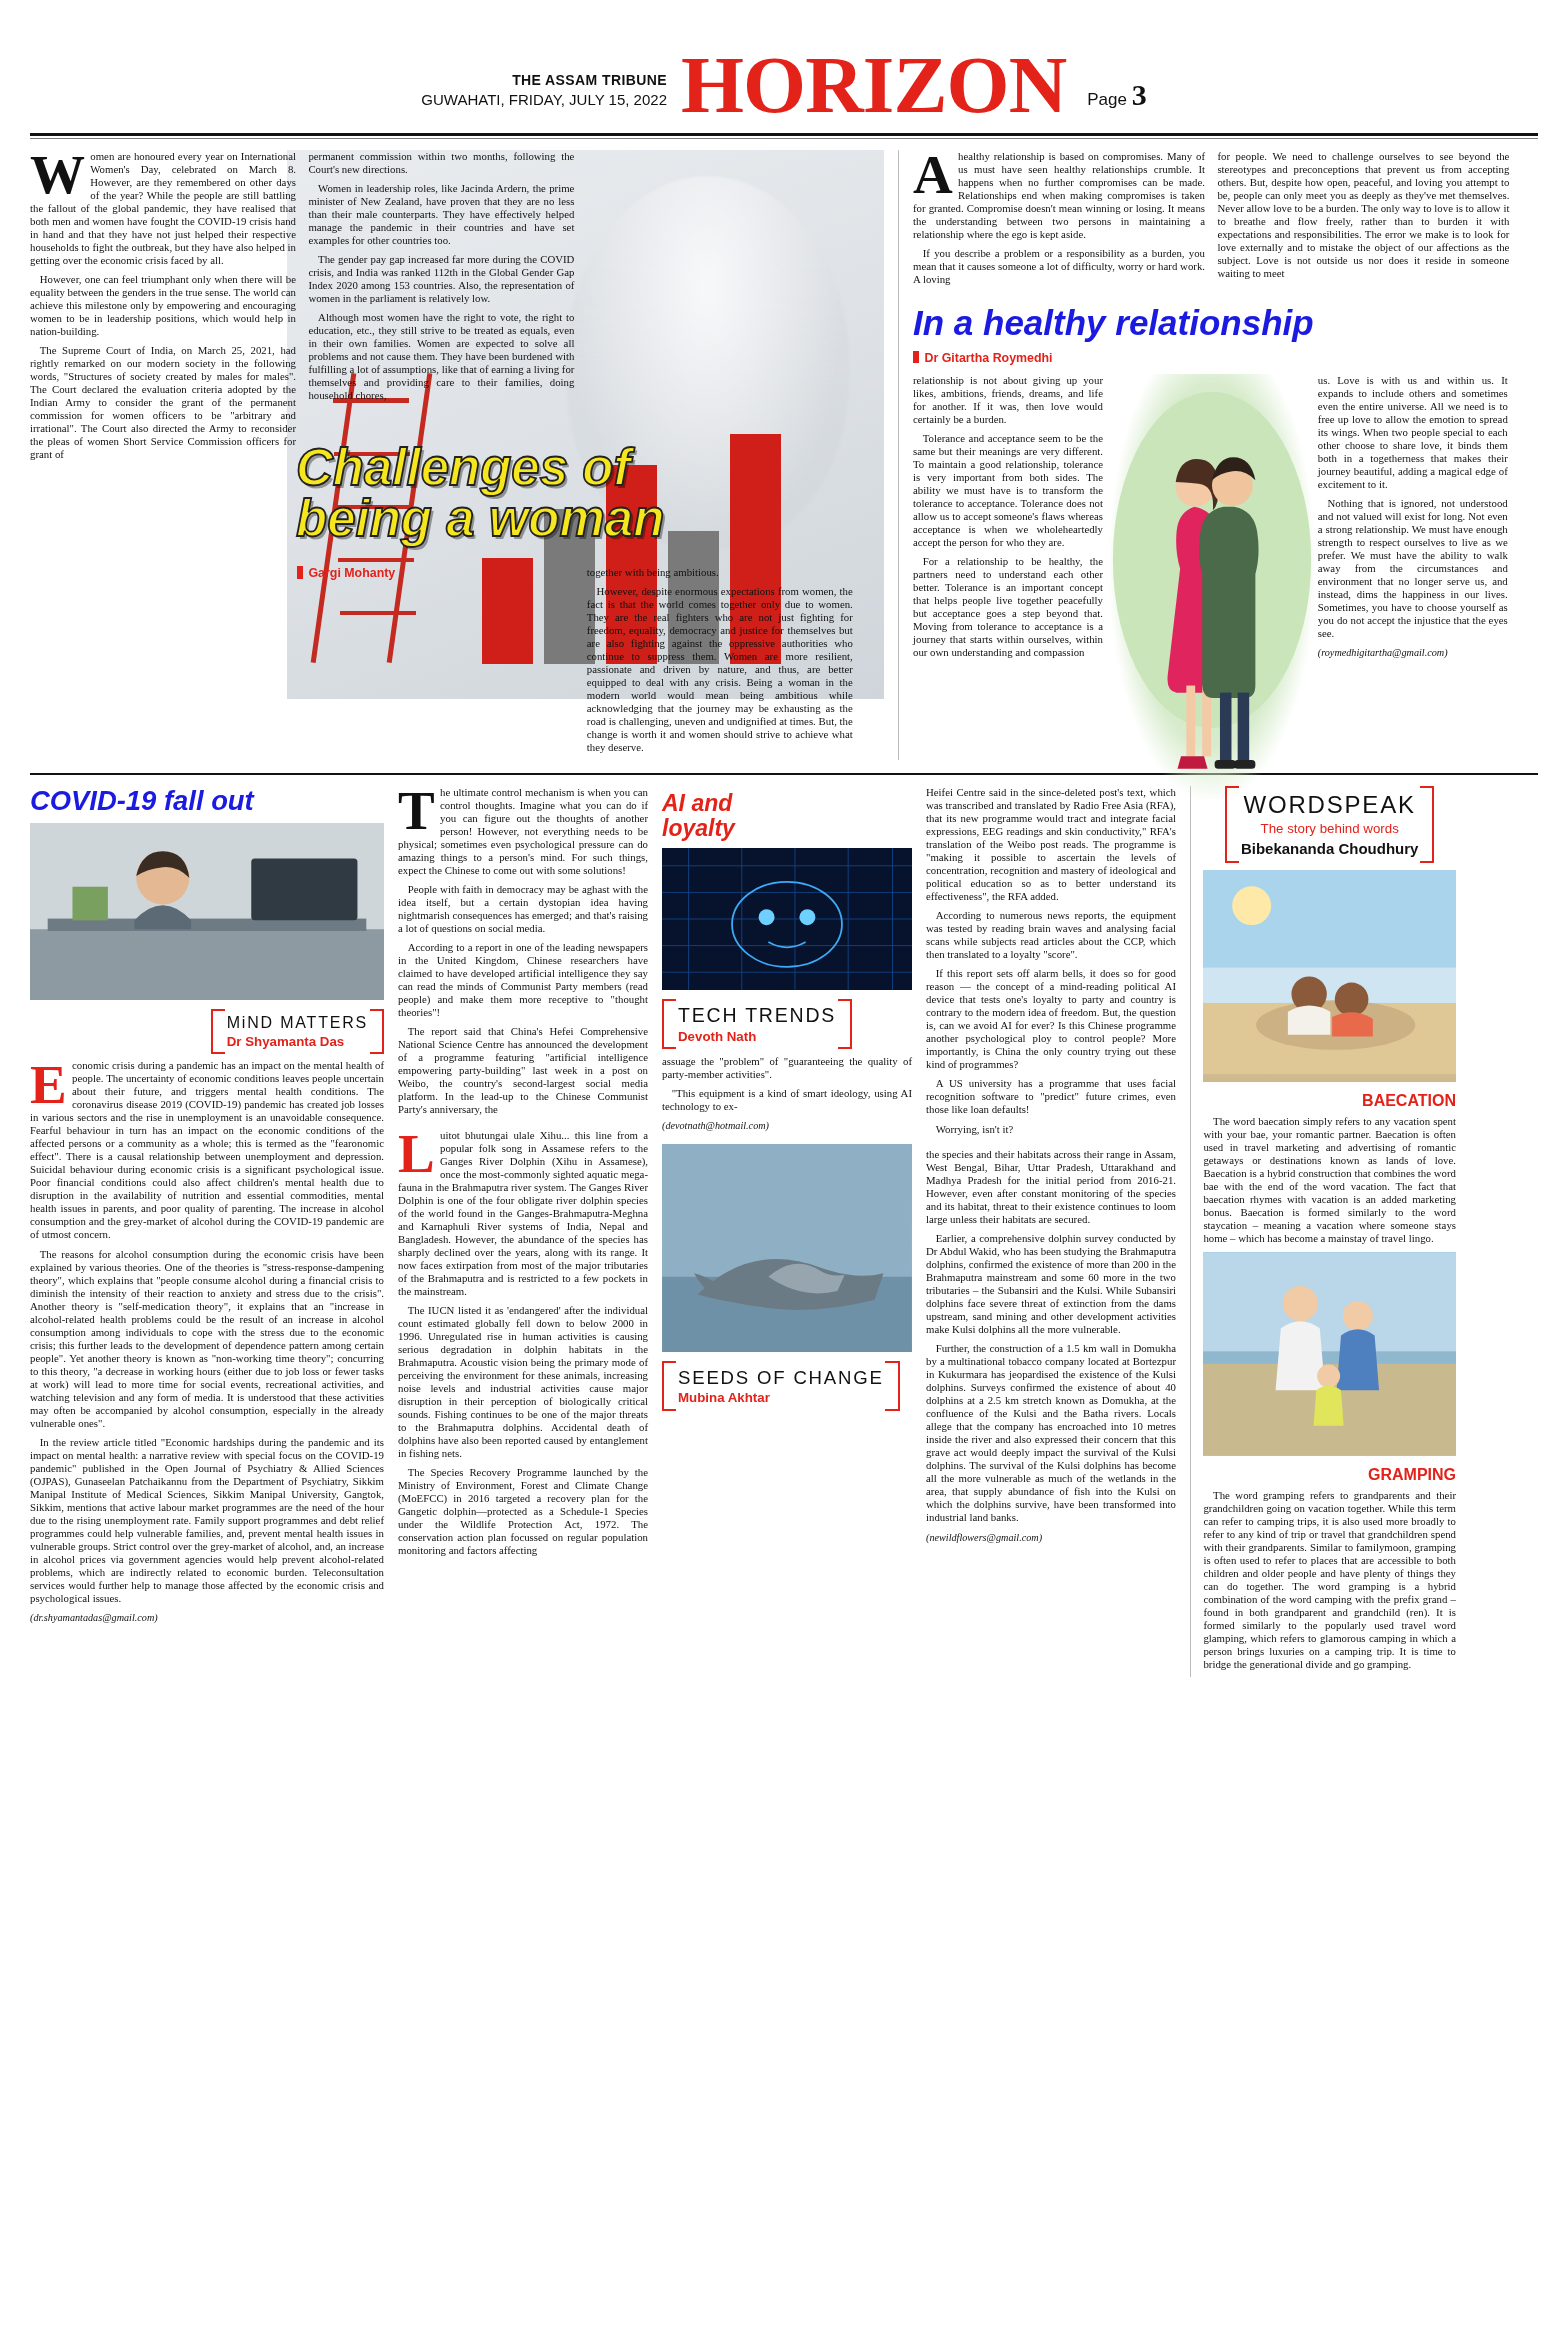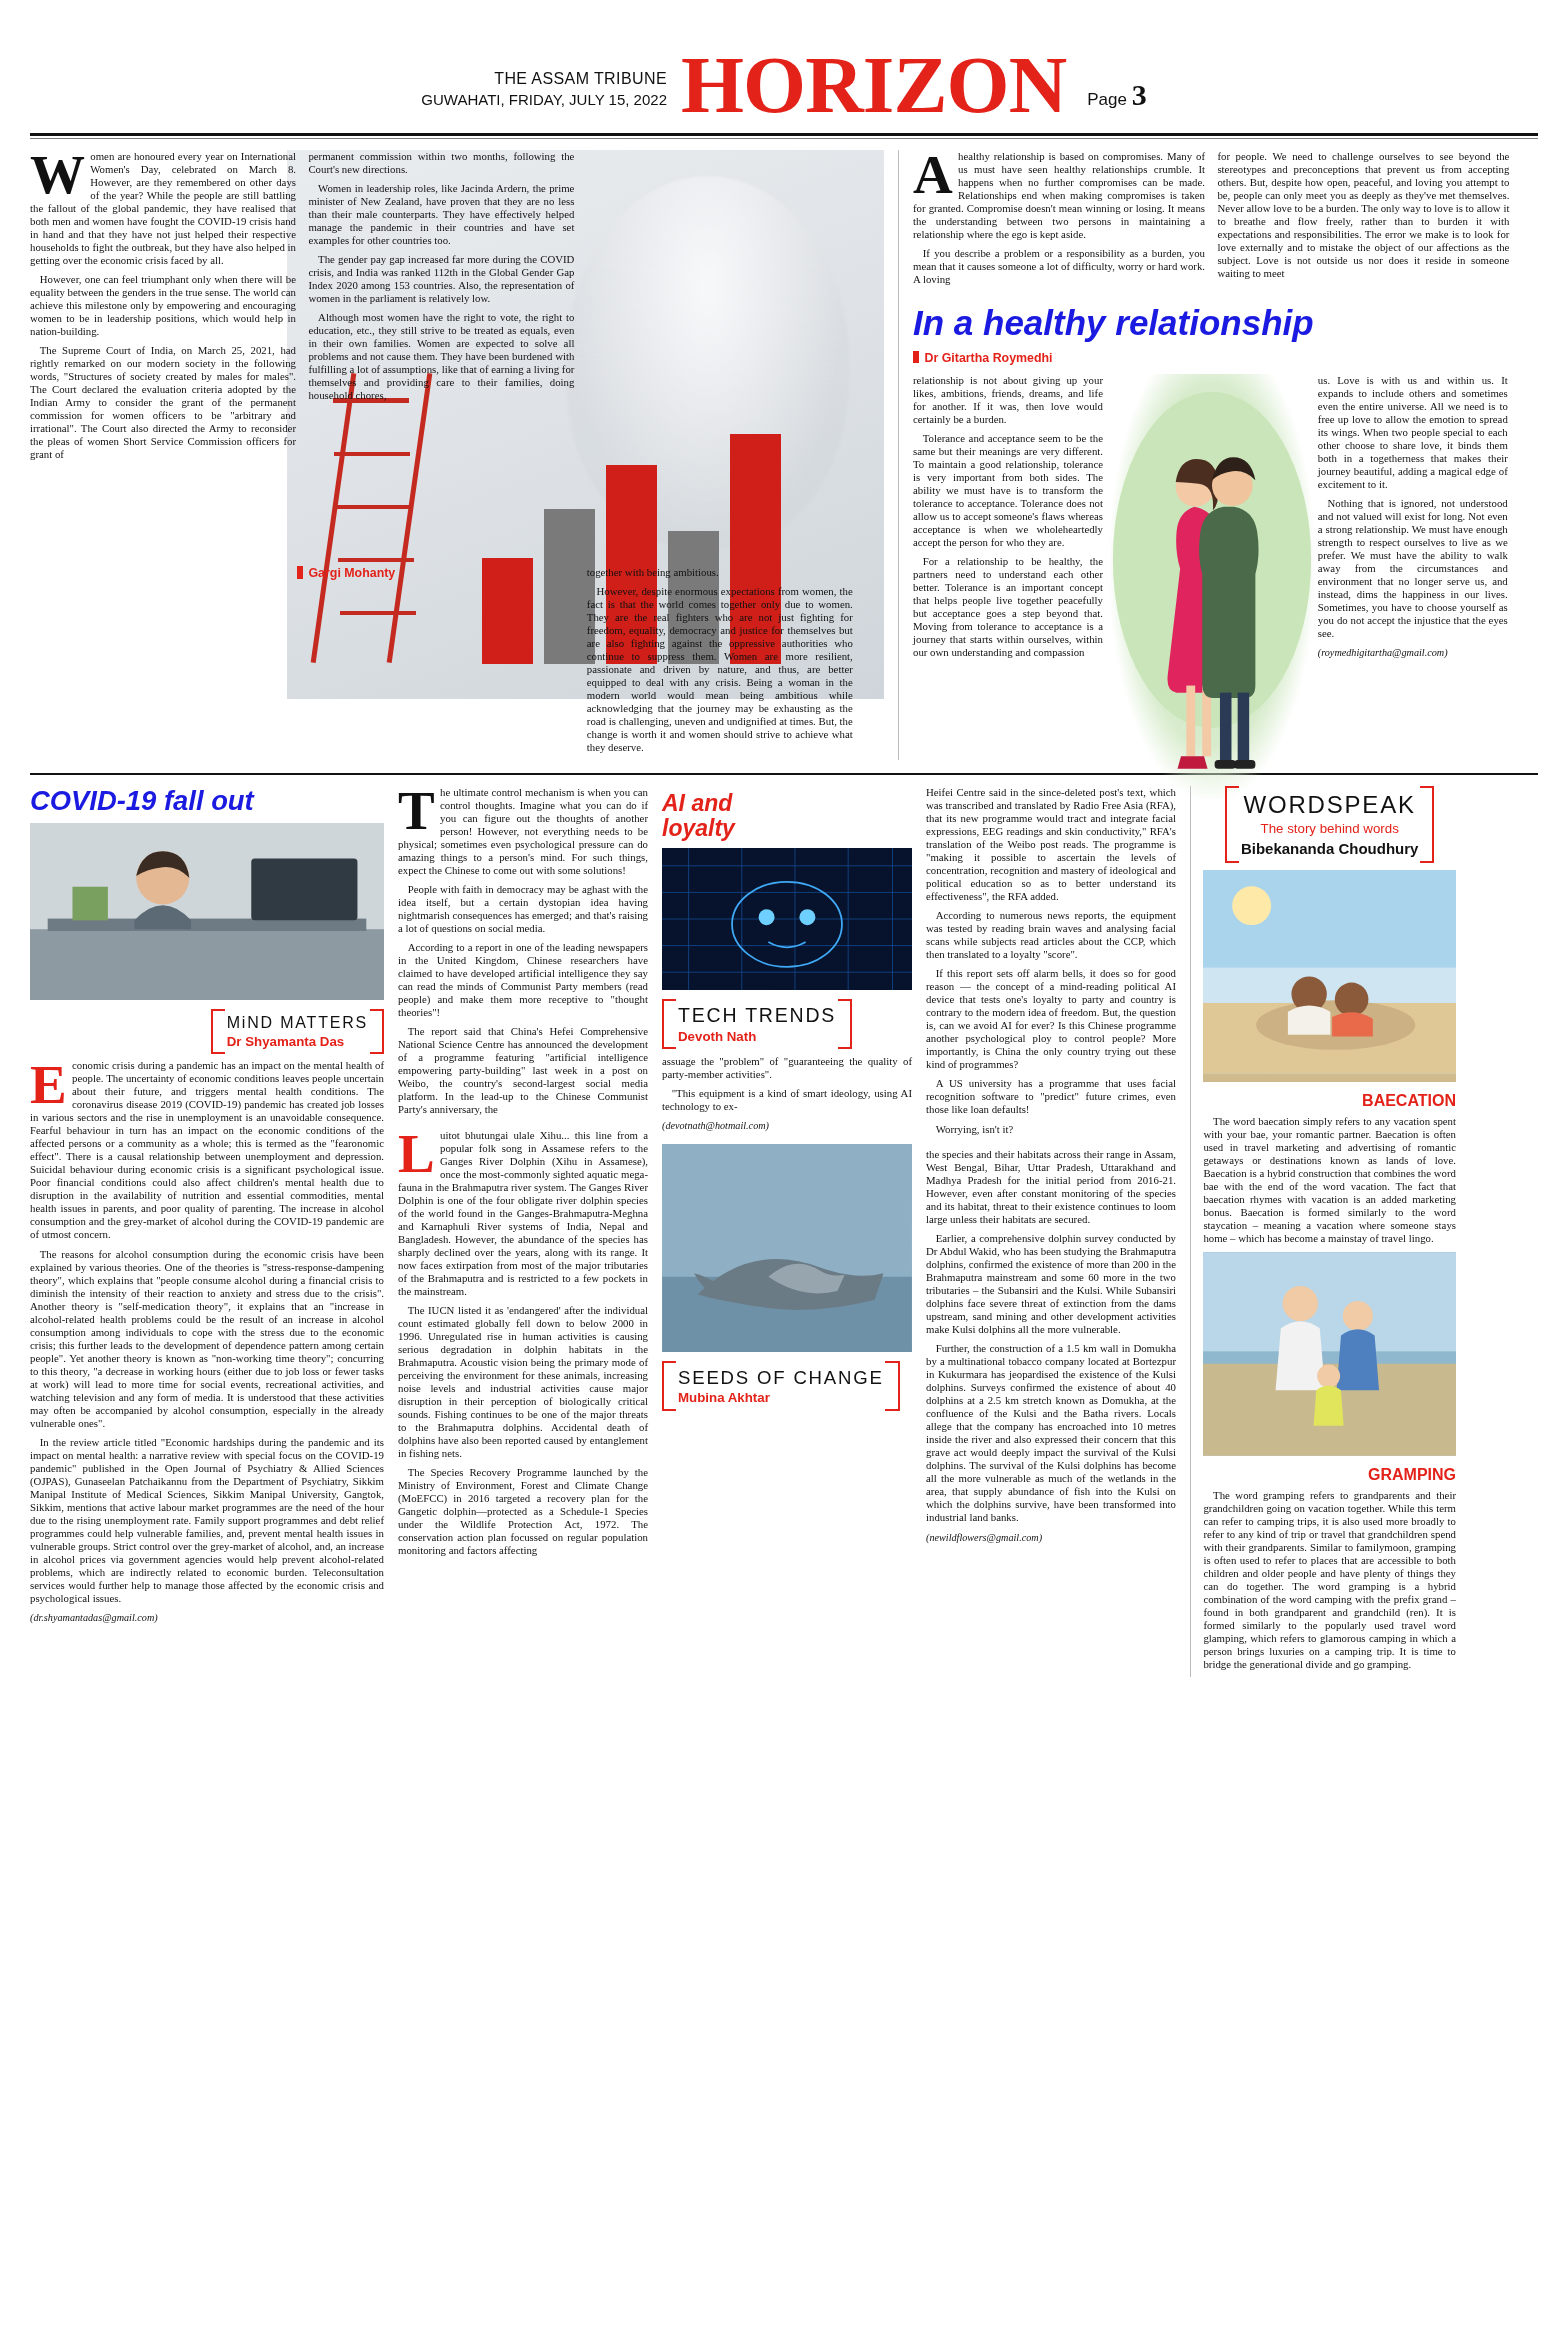--- a/index.html
+++ b/index.html
@@ -9,21 +9,21 @@
     background:#ffffff;
     font-family:"Liberation Serif", serif;
     color:#111;
     position:relative;
   }
   .page { width:1568px; height:2342px; position:relative; padding:25px 30px; }
 
   
   .masthead { display:flex; align-items:flex-end; justify-content:center; position:relative; height:99px; }
   .mast-left { text-align:right; padding-right:14px; padding-bottom:16px; }
-  .mast-left .tribune { font-family:"Liberation Sans", sans-serif; font-weight:normal; font-size:16px; letter-spacing:0.4px; }
+  .mast-left .tribune { font-family:"Liberation Sans", sans-serif; font-weight:bold; font-size:14px; letter-spacing:0.4px; }
   .mast-left .place { font-family:"Liberation Sans", sans-serif; font-size:15px; margin-top:3.5px; }
   .mast-title { font-family:"Liberation Serif", serif; font-weight:bold; font-size:81px; color:#e32219; line-height:.95; letter-spacing:-0.9px; }
   .mast-right { padding-left:21px; padding-bottom:12.4px; font-family:"Liberation Sans", sans-serif; font-size:17px; }
   .mast-right b { font-size:30px; font-family:"Liberation Serif", serif; }
   .rule { height:2.7px; background:#111; margin:8.9px 0 0 0; }
   .rule-thin { height:0.9px; background:#7a7a7a; margin-top:2.7px; }
 
   
   .col { font-size:10.8px; line-height:13px; text-align:justify; }
   .col p { margin:0 0 6.2px 0; text-indent:9.7px; }
@@ -156,20 +156,24 @@
           <div class="rail" style="left:8.9px;"></div>
           <div class="rail" style="left:85px;"></div>
           <div class="rung" style="left:10.6px;top:26.6px;"></div>
           <div class="rung" style="left:12.4px;top:80px;"></div>
           <div class="rung" style="left:14px;top:133px;"></div>
           <div class="rung" style="left:16px;top:186px;"></div>
           <div class="rung" style="left:17.7px;top:239px;"></div>
         </div>
       </div>
 
+      <div class="title-chal">
+        <div>Challenges of</div>
+        <div>being a woman</div>
+      </div>
       <div class="byline byline-chal">
         <span class="bar"></span><span>Gargi Mohanty</span>
       </div>
 
       <div class="story1">
         <div class="col c1">
           <p class="noindent"><span class="dropcap">W</span><span>omen are honoured every year on International Women's Day, celebrated on March 8. However, are they remembered on other days of the year? While the people are still battling the fallout of the global pandemic, they have realised that both men and women have fought the COVID-19 crisis hand in hand and that they have not just helped their respective households to fight the outbreak, but they have also helped in getting over the economic crisis faced by all.</span></p>
           <p>However, one can feel triumphant only when there will be equality between the genders in the true sense. The world can achieve this milestone only by empowering and encouraging women to be in leadership positions, which would help in nation-building.</p>
           <p>The Supreme Court of India, on March 25, 2021, had rightly remarked on our modern society in the following words, "Structures of society created by males for males". The Court declared the evaluation criteria adopted by the Indian Army to consider the grant of the permanent commission for women officers to be "arbitrary and irrational". The Court also directed the Army to reconsider the pleas of women Short Service Commission officers for grant of</p>
         </div>

